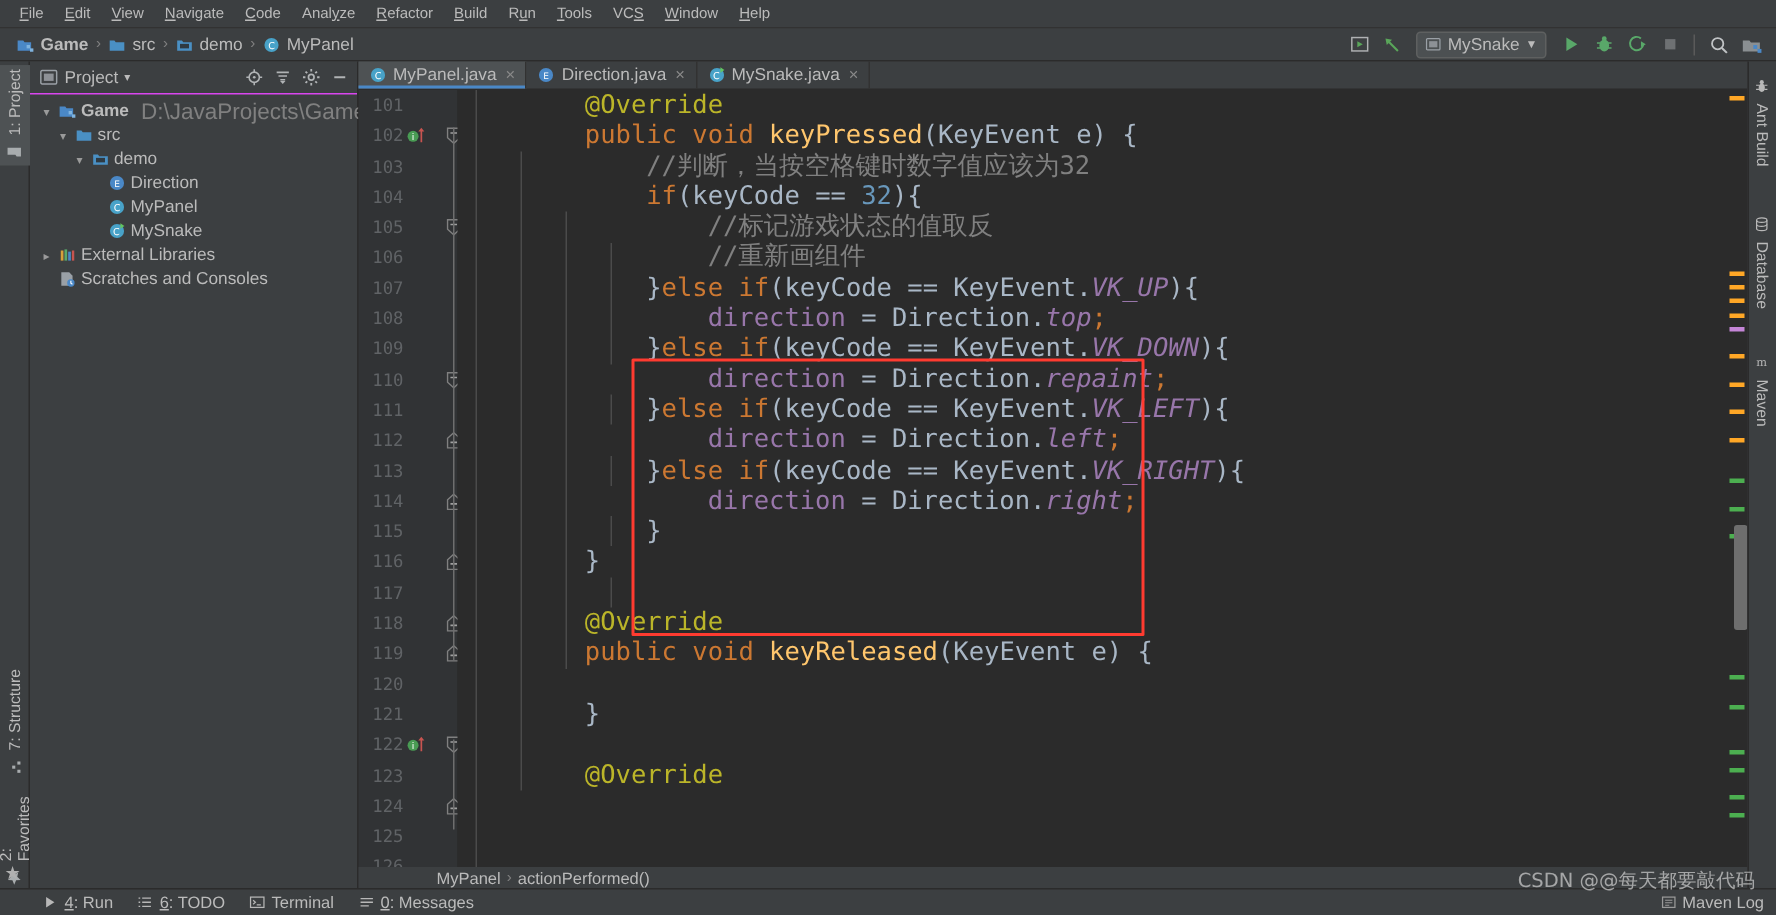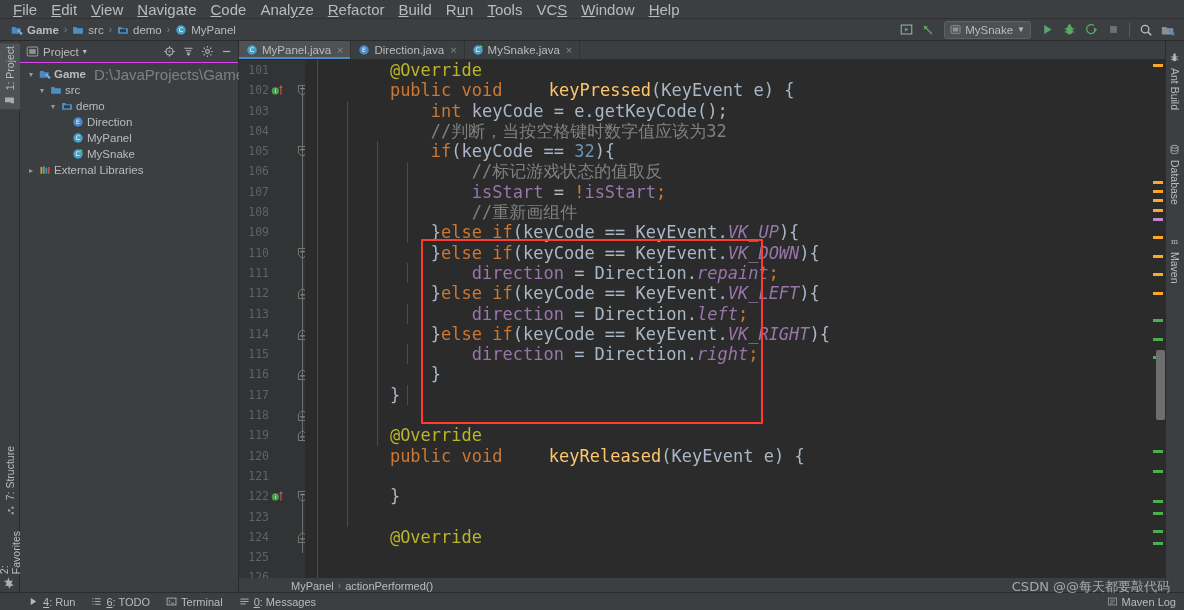--- a/index.html
+++ b/index.html
@@ -14,21 +14,21 @@
   #app { position: relative; width: 1184px; height: 610px; }
 
   
   .menubar {
     position: absolute; top: 0; left: 0; width: 1184px; height: 19px;
     background: #3c3f41; display: flex; align-items: center;
     padding-left: 6px; border-bottom: 1px solid #323232;
   }
   .menubar .mi {
     padding: 0 7px; height: 19px; line-height: 19px;
-    color: #bbbbbb; font-size: 15px; white-space: nowrap; cursor: default;
+    color: #bbbbbb; font-size: 10px; white-space: nowrap; cursor: default;
   }
   .menubar .mi u { text-decoration: underline; }
 
   
   .navbar {
     position: absolute; top: 19px; left: 0; width: 1184px; height: 22px;
     background: #3c3f41; display: flex; align-items: center;
     border-bottom: 1px solid #2b2b2b;
   }
   .crumbs { display: flex; align-items: center; padding-left: 8px; }
@@ -122,21 +122,21 @@
   }
   .cline {
     height: 20.3px; line-height: 20.3px; white-space: pre; padding-left: 3px;
     color: #a9b7c6;
   }
   .indent-guide {
     position: absolute; width: 1px; background: #4b4b4b; left: 0; top: 0;
   }
   
   .kw   { color: #cc7832; }
-  .fn   { color: #ffc66d; margin-left: 36px; }
+  .fn   { color: #ffc66d; }
   .num  { color: #6897bb; }
   .cmt  { color: #808080; }
   .ann  { color: #bbb529; }
   .fld  { color: #9876aa; }
   .stat { color: #9876aa; font-style: italic; }
   .plain{ color: #a9b7c6; }
 
   .redbox {
     position: absolute; border: 2px solid #ff3b30; pointer-events: none;
     border-radius: 1px;
@@ -445,20 +445,31 @@
           <span class="ico">
             <svg width="12" height="12" viewBox="0 0 16 16">
               <rect x="2" y="4" width="2.4" height="9" fill="#d6a13a"></rect>
               <rect x="5.3" y="3" width="2.4" height="10" fill="#59a869"></rect>
               <rect x="8.6" y="5" width="2.4" height="8" fill="#4a88c7"></rect>
               <rect x="11.9" y="4" width="2.1" height="9" fill="#c75450"></rect>
             </svg>
           </span>
           <span>External Libraries</span>
         </div>
+        <div class="tnode" style="padding-left: 6px;">
+          <span class="arrow"></span>
+          <span class="ico">
+            <svg width="12" height="12" viewBox="0 0 16 16">
+              <path d="M2.5 2h7l3 3v9h-10z" fill="#9aa0a6"></path>
+              <circle cx="11" cy="11.5" r="3.3" fill="#4a88c7"></circle>
+              <path d="M11 9.5v2.2l1.4.9" stroke="#fff" stroke-width="1" fill="none"></path>
+            </svg>
+          </span>
+          <span>Scratches and Consoles</span>
+        </div>
       </div>
   </div>
 
   <div class="editor-area">
     <div class="tabs" id="etabs">
         <div class="etab active">
           <span class="ico">
             <svg width="12" height="12" viewBox="0 0 16 16">
               <circle cx="8" cy="8" r="6.3" fill="#48a2c8"></circle>
               <text x="8" y="11.3" font-size="8.5" font-family="DejaVu Sans" text-anchor="middle" fill="#ffffff">C</text>
@@ -626,27 +637,26 @@
           <div class="gline">
             <span class="gnum">126</span>
           </div>
           <div style="position: absolute; left: 63px; top: 25px; width: 1px; height: 355.1px; background: rgb(110, 110, 110);"></div>
           <div style="position: absolute; left: 63px; top: 433.3px; width: 1px; height: 59.9px; background: rgb(110, 110, 110);"></div>
         </div>
       <div class="codearea" id="codearea">
         <div class="redbox" id="redbox" style="left: 116px; top: 179px; width: 342px; height: 185px; border-color: rgb(255, 59, 48);"></div>
       <div class="cline"><span class="plain">&nbsp;&nbsp;&nbsp;&nbsp;&nbsp;&nbsp;&nbsp;&nbsp;</span><span class="ann">@Override</span></div>
           <div class="cline"><span class="plain">&nbsp;&nbsp;&nbsp;&nbsp;&nbsp;&nbsp;&nbsp;&nbsp;</span><span class="kw">public </span><span class="kw">void </span><span class="fn">keyPressed</span><span class="plain">(KeyEvent e) {</span></div>
-          <div class="cline"><span class="plain">&nbsp;&nbsp;&nbsp;&nbsp;&nbsp;&nbsp;&nbsp;&nbsp;&nbsp;&nbsp;&nbsp;&nbsp;</span><span class="kw">int </span><span class="plain">keyCode = e.getKeyCode();</span></div>
           <div class="cline"><span class="plain">&nbsp;&nbsp;&nbsp;&nbsp;&nbsp;&nbsp;&nbsp;&nbsp;&nbsp;&nbsp;&nbsp;&nbsp;</span><span class="cmt">//判断，当按空格键时数字值应该为32</span></div>
           <div class="cline"><span class="plain">&nbsp;&nbsp;&nbsp;&nbsp;&nbsp;&nbsp;&nbsp;&nbsp;&nbsp;&nbsp;&nbsp;&nbsp;</span><span class="kw">if</span><span class="plain">(keyCode == </span><span class="num">32</span><span class="plain">){</span></div>
           <div class="cline"><span class="plain">&nbsp;&nbsp;&nbsp;&nbsp;&nbsp;&nbsp;&nbsp;&nbsp;&nbsp;&nbsp;&nbsp;&nbsp;&nbsp;&nbsp;&nbsp;&nbsp;</span><span class="cmt">//标记游戏状态的值取反</span></div>
-          <div class="cline"><span class="plain">&nbsp;&nbsp;&nbsp;&nbsp;&nbsp;&nbsp;&nbsp;&nbsp;&nbsp;&nbsp;&nbsp;&nbsp;&nbsp;&nbsp;&nbsp;&nbsp;</span><span class="fld">isStart</span><span class="plain"> = </span><span class="kw">!</span><span class="fld">isStart</span><span class="kw">;</span></div>
           <div class="cline"><span class="plain">&nbsp;&nbsp;&nbsp;&nbsp;&nbsp;&nbsp;&nbsp;&nbsp;&nbsp;&nbsp;&nbsp;&nbsp;&nbsp;&nbsp;&nbsp;&nbsp;</span><span class="cmt">//重新画组件</span></div>
           <div class="cline"><span class="plain">&nbsp;&nbsp;&nbsp;&nbsp;&nbsp;&nbsp;&nbsp;&nbsp;&nbsp;&nbsp;&nbsp;&nbsp;</span><span class="plain">}</span><span class="kw">else </span><span class="kw">if</span><span class="plain">(keyCode == KeyEvent.</span><span class="stat">VK_UP</span><span class="plain">){</span></div>
+          <div class="cline"><span class="plain">&nbsp;&nbsp;&nbsp;&nbsp;&nbsp;&nbsp;&nbsp;&nbsp;&nbsp;&nbsp;&nbsp;&nbsp;&nbsp;&nbsp;&nbsp;&nbsp;</span><span class="fld">direction</span><span class="plain"> = Direction.</span><span class="stat">top</span><span class="kw">;</span></div>
           <div class="cline"><span class="plain">&nbsp;&nbsp;&nbsp;&nbsp;&nbsp;&nbsp;&nbsp;&nbsp;&nbsp;&nbsp;&nbsp;&nbsp;</span><span class="plain">}</span><span class="kw">else </span><span class="kw">if</span><span class="plain">(keyCode == KeyEvent.</span><span class="stat">VK_DOWN</span><span class="plain">){</span></div>
           <div class="cline"><span class="plain">&nbsp;&nbsp;&nbsp;&nbsp;&nbsp;&nbsp;&nbsp;&nbsp;&nbsp;&nbsp;&nbsp;&nbsp;&nbsp;&nbsp;&nbsp;&nbsp;</span><span class="fld">direction</span><span class="plain"> = Direction.</span><span class="stat">repaint</span><span class="kw">;</span></div>
           <div class="cline"><span class="plain">&nbsp;&nbsp;&nbsp;&nbsp;&nbsp;&nbsp;&nbsp;&nbsp;&nbsp;&nbsp;&nbsp;&nbsp;</span><span class="plain">}</span><span class="kw">else </span><span class="kw">if</span><span class="plain">(keyCode == KeyEvent.</span><span class="stat">VK_LEFT</span><span class="plain">){</span></div>
           <div class="cline"><span class="plain">&nbsp;&nbsp;&nbsp;&nbsp;&nbsp;&nbsp;&nbsp;&nbsp;&nbsp;&nbsp;&nbsp;&nbsp;&nbsp;&nbsp;&nbsp;&nbsp;</span><span class="fld">direction</span><span class="plain"> = Direction.</span><span class="stat">left</span><span class="kw">;</span></div>
           <div class="cline"><span class="plain">&nbsp;&nbsp;&nbsp;&nbsp;&nbsp;&nbsp;&nbsp;&nbsp;&nbsp;&nbsp;&nbsp;&nbsp;</span><span class="plain">}</span><span class="kw">else </span><span class="kw">if</span><span class="plain">(keyCode == KeyEvent.</span><span class="stat">VK_RIGHT</span><span class="plain">){</span></div>
           <div class="cline"><span class="plain">&nbsp;&nbsp;&nbsp;&nbsp;&nbsp;&nbsp;&nbsp;&nbsp;&nbsp;&nbsp;&nbsp;&nbsp;&nbsp;&nbsp;&nbsp;&nbsp;</span><span class="fld">direction</span><span class="plain"> = Direction.</span><span class="stat">right</span><span class="kw">;</span></div>
           <div class="cline"><span class="plain">&nbsp;&nbsp;&nbsp;&nbsp;&nbsp;&nbsp;&nbsp;&nbsp;&nbsp;&nbsp;&nbsp;&nbsp;</span><span class="plain">}</span></div>
           <div class="cline"><span class="plain">&nbsp;&nbsp;&nbsp;&nbsp;&nbsp;&nbsp;&nbsp;&nbsp;</span><span class="plain">}</span></div>
           <div class="cline"><span class="plain"></span></div>
           <div class="cline"><span class="plain">&nbsp;&nbsp;&nbsp;&nbsp;&nbsp;&nbsp;&nbsp;&nbsp;</span><span class="ann">@Override</span></div>

